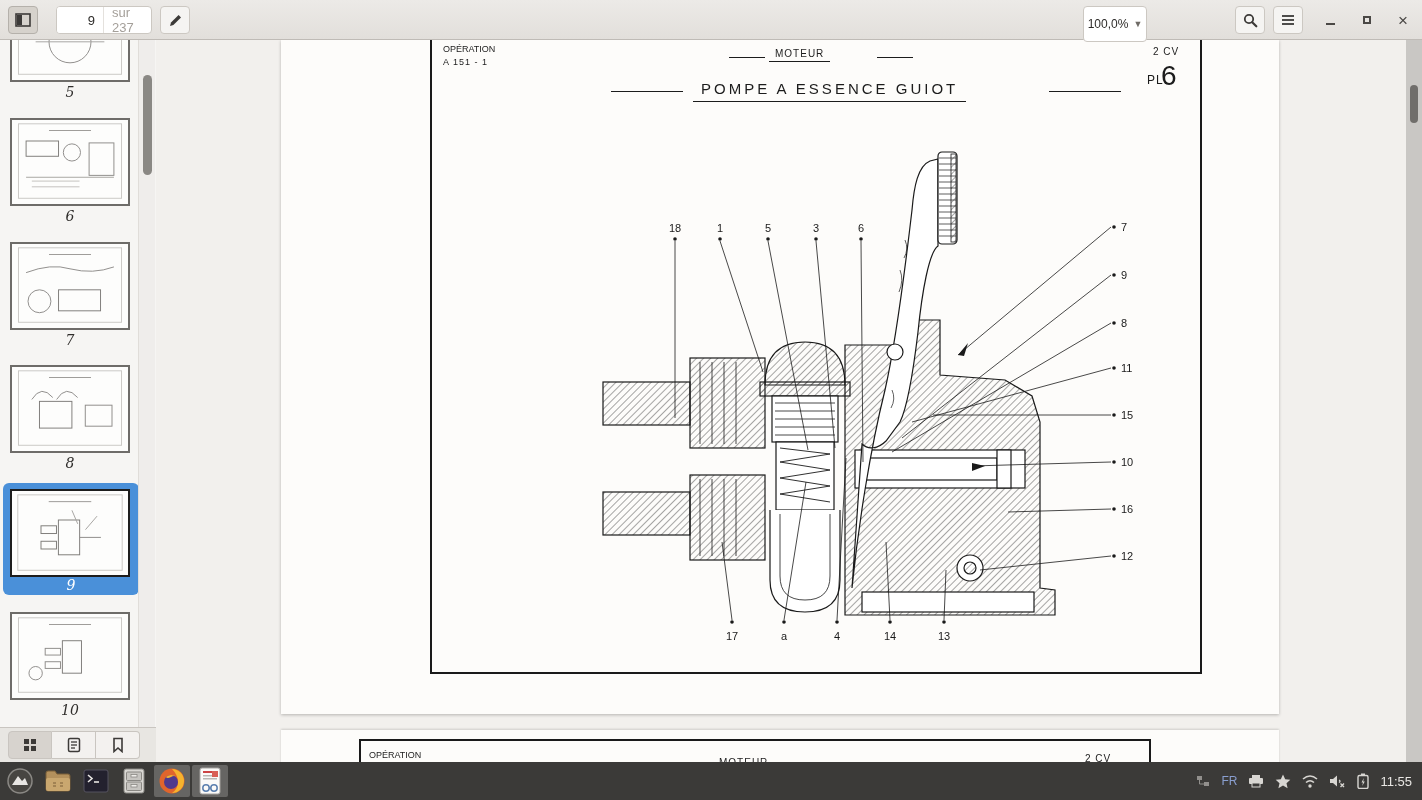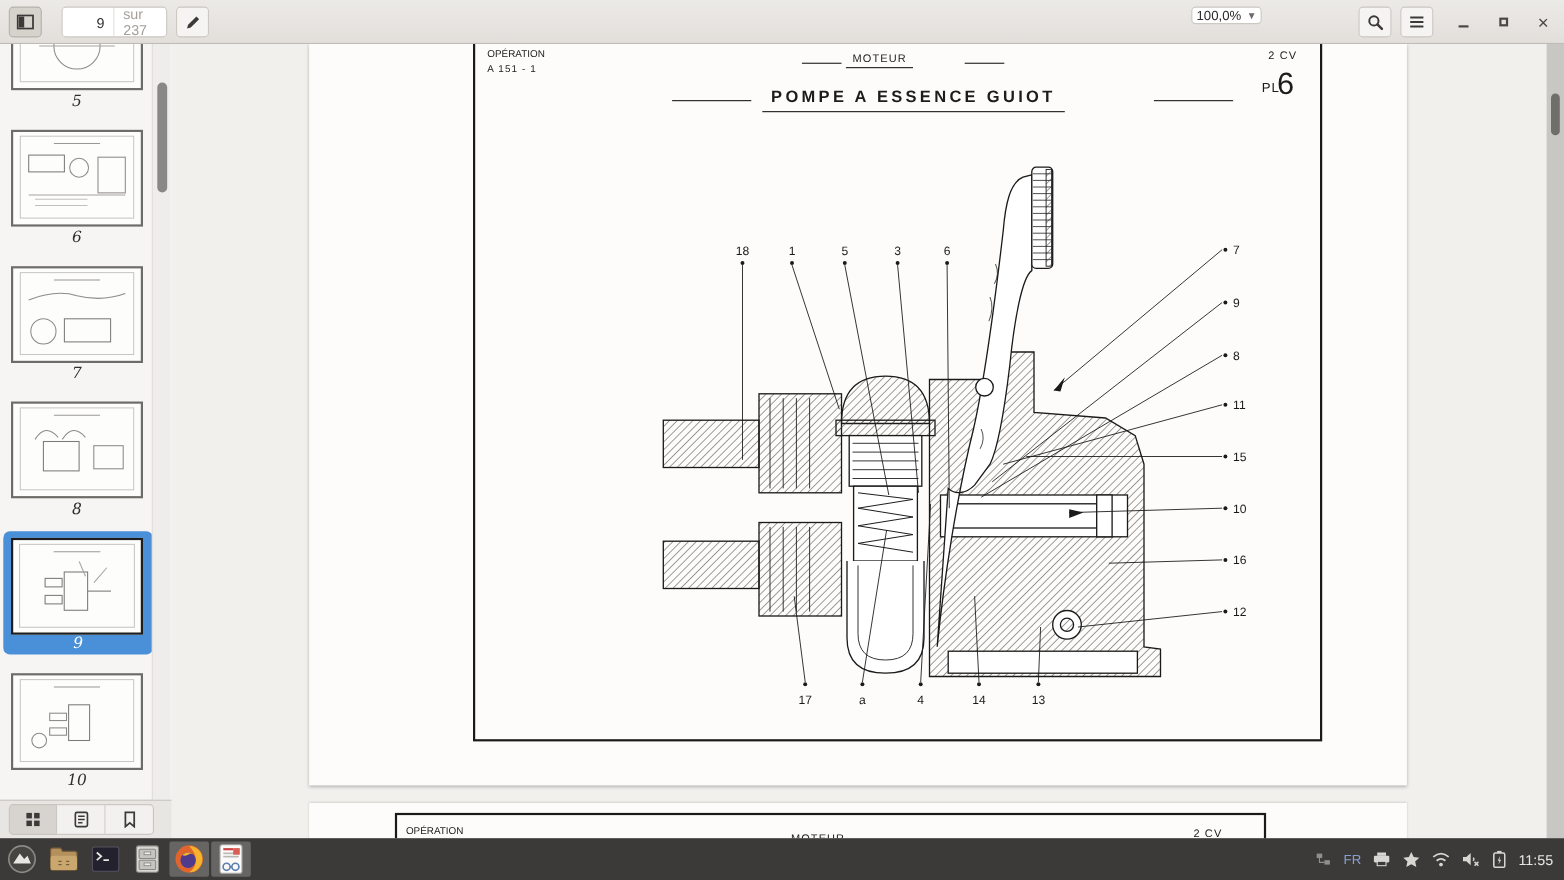--- a/index.html
+++ b/index.html
@@ -16,21 +16,21 @@
   .tb-btn.active { background:#d6d2cc; border-color:#b5b1ab; }
   #page-entry { position:absolute; left:56px; top:6px; width:96px; height:28px;
     background:#fff; border:1px solid #ccc8c2; border-radius:4px; display:flex; overflow:hidden; }
   #page-entry .num { width:46px; border:none; text-align:right; padding-right:8px;
     font-size:13px; color:#2e2c2a; background:#fff; outline:none; font-family:inherit; }
   #page-entry .total { flex:1; display:flex; align-items:center; padding-left:8px;
     font-size:13px; color:#a49f99; border-left:1px solid #e4e1dd; }
   #win-title { position:absolute; left:300px; right:300px; top:0; height:40px;
     display:flex; align-items:center; justify-content:center; font-size:13px;
     font-weight:bold; color:#393735; }
-  #zoom-box { position:absolute; left:1083px; top:6px; width:64px; height:16px;
+  #zoom-box { position:absolute; left:1083px; top:6px; width:64px; height:36px;
     background:#fff; border:1px solid #ccc8c2; border-radius:4px; display:flex;
     align-items:center; justify-content:center; gap:5px; font-size:12px; color:#2e2c2a; }
   .caret { font-size:9px; color:#6f6b66; }
   .winctl { position:absolute; top:8px; width:24px; height:24px; display:flex;
     align-items:center; justify-content:center; color:#4a4845; font-size:15px; }
   .minbar { width:9px; height:0; border-bottom:2px solid #4a4845; margin-top:8px; }
   .maxbox { width:8px; height:8px; border:2px solid #4a4845; }
 
   
   #sidebar { position:absolute; left:0; top:40px; width:156px; bottom:73px;
@@ -249,21 +249,21 @@
     <div class="scan" style="left:162px; top:17px; font-size:9px; letter-spacing:1px;">A 151 - 1</div>
 
     <div class="scan" style="left:488px; top:8px; font-size:10px; letter-spacing:1px; border-bottom:1.5px solid #1c1c1c; padding:0 6px 2px;">MOTEUR</div>
     <div class="abs" style="left:448px; top:17px; width:36px; border-top:1.5px solid #1c1c1c;"></div>
     <div class="abs" style="left:596px; top:17px; width:36px; border-top:1.5px solid #1c1c1c;"></div>
 
     <div class="scan" style="left:872px; top:6px; font-size:10px; letter-spacing:1px;">2 CV</div>
     <div class="scan" style="left:841px; top:33px; font-size:12px; letter-spacing:1px;margin-left:25px;">PL.</div>
     <div class="scan" style="left:880px; top:20px; font-size:28px;">6</div>
 
-    <div class="scan" style="left:412px; top:40px; font-size:15px; letter-spacing:3px; border-bottom:1.5px solid #1c1c1c; padding:0 8px 4px;font-weight:bold;">POMPE  A  ESSENCE  GUIOT</div>
+    <div class="scan" style="left:412px; top:40px; font-size:15px; letter-spacing:3px; border-bottom:1.5px solid #1c1c1c; padding:0 8px 4px;">POMPE  A  ESSENCE  GUIOT</div>
     <div class="abs" style="left:330px; top:51px; width:72px; border-top:1.5px solid #1c1c1c;"></div>
     <div class="abs" style="left:768px; top:51px; width:72px; border-top:1.5px solid #1c1c1c;"></div>
 
     <svg class="abs" style="left:319px; top:110px;" width="550" height="510" viewBox="0 0 550 510">
       <defs>
         <pattern id="h" width="5" height="5" patternUnits="userSpaceOnUse" patternTransform="rotate(45)">
           <line x1="0" y1="0" x2="0" y2="5" stroke="#3a3a3a" stroke-width="0.9"></line>
         </pattern>
       </defs>
       <g stroke="#1a1a1a" stroke-width="1.2" fill="none">

